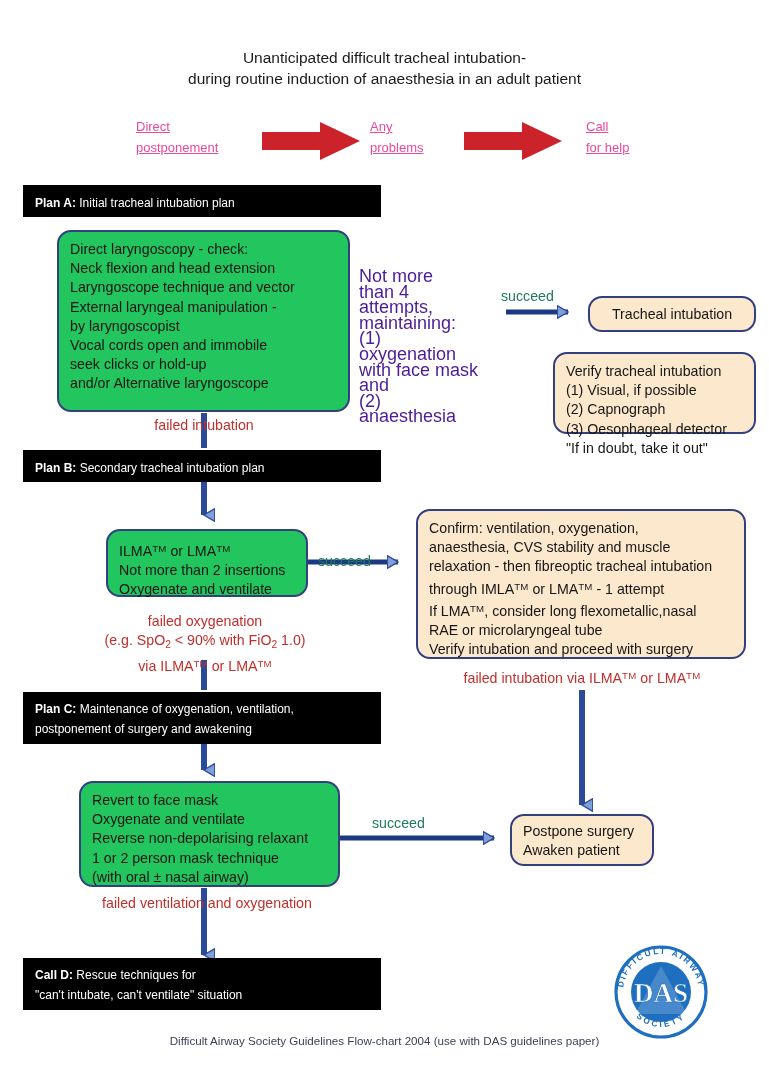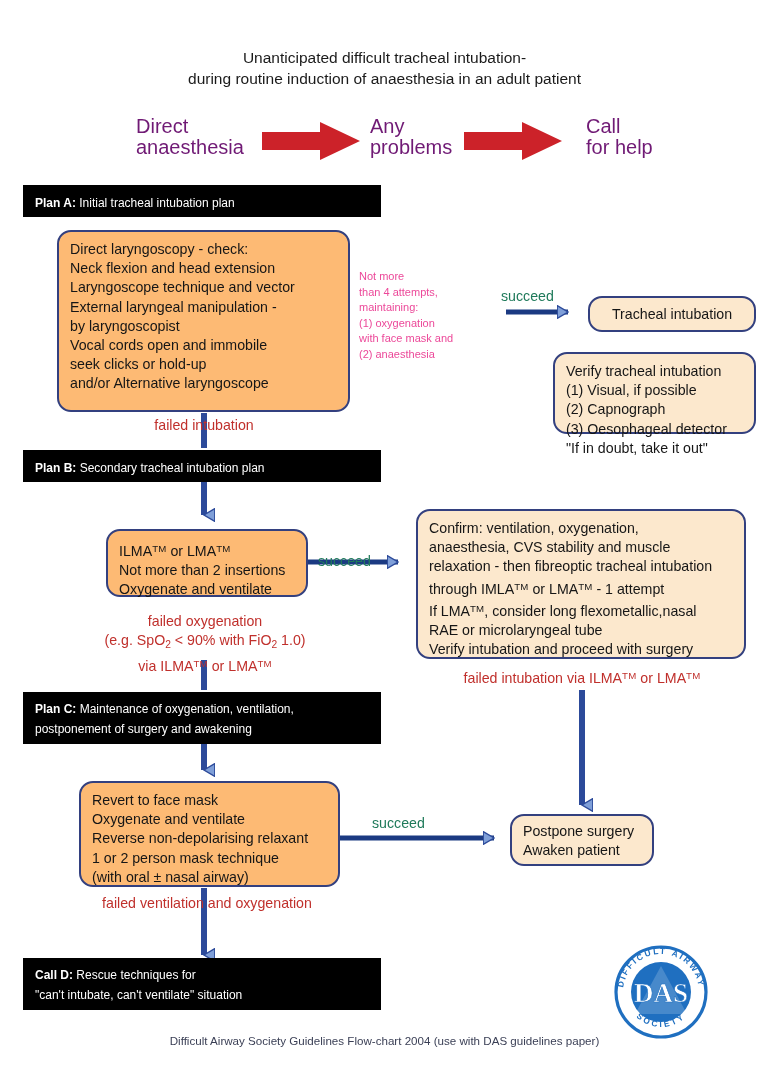--- a/index.html
+++ b/index.html
@@ -29,23 +29,24 @@
     text-align: center;
     font-size: 15.5px;
     line-height: 21px;
     color: #1a1a1a;
   }
   .title-l2 { display: block; }
 
   
   .redtext {
     position: absolute;
-    color: #701a75;
-    font-size: 20px;
+    color: #ec4899;
+    font-size: 13px;
     line-height: 21px;
+    text-decoration: underline;
   }
   .redarrow {
     position: absolute;
     height: 38px;
   }
   .redarrow svg { display: block; }
 
   
   .planbar {
     position: absolute;
@@ -62,31 +63,31 @@
   .rbox {
     position: absolute;
     box-sizing: border-box;
     border: 2px solid #33407f;
     border-radius: 14px;
     font-size: 14.2px;
     line-height: 19.2px;
     color: #161616;
     padding: 8px 11px;
   }
-  .rbox.blue { background: #fdba74; }
+  .rbox.blue { background: #22c55e; }
   .rbox.peach { background: #fce8cd; }
   .rbox .line { white-space: nowrap; }
   .rbox.center { text-align: center; }
 
   
   .plain {
     position: absolute;
-    font-size: 11px;
+    font-size: 18px;
     line-height: 15.6px;
-    color: #ec4899;
+    color: #4c1d95;
   }
 
   
   .succeed {
     position: absolute;
     color: #1f7a5a;
     font-size: 14.2px;
   }
   .failred {
     position: absolute;
@@ -132,21 +133,21 @@
 
 <div id="page">
 
   <div class="title">
     <span>Unanticipated difficult tracheal intubation-</span>
     <span class="title-l2">during routine induction of anaesthesia in an adult patient</span>
   </div>
 
   <div class="redtext" style="left:136px; top:116px;">
     <div>Direct</div>
-    <div>anaesthesia</div>
+    <div>postponement</div>
   </div>
 
   <div class="redarrow" style="left:262px; top:122px; width:98px;">
     <svg width="98" height="38" viewBox="0 0 98 38">
       <polygon points="0,10 58,10 58,0 98,19 58,38 58,28 0,28" fill="#cc2229"></polygon>
     </svg>
   </div>
 
   <div class="redtext" style="left:370px; top:116px;">
     <div>Any</div>

